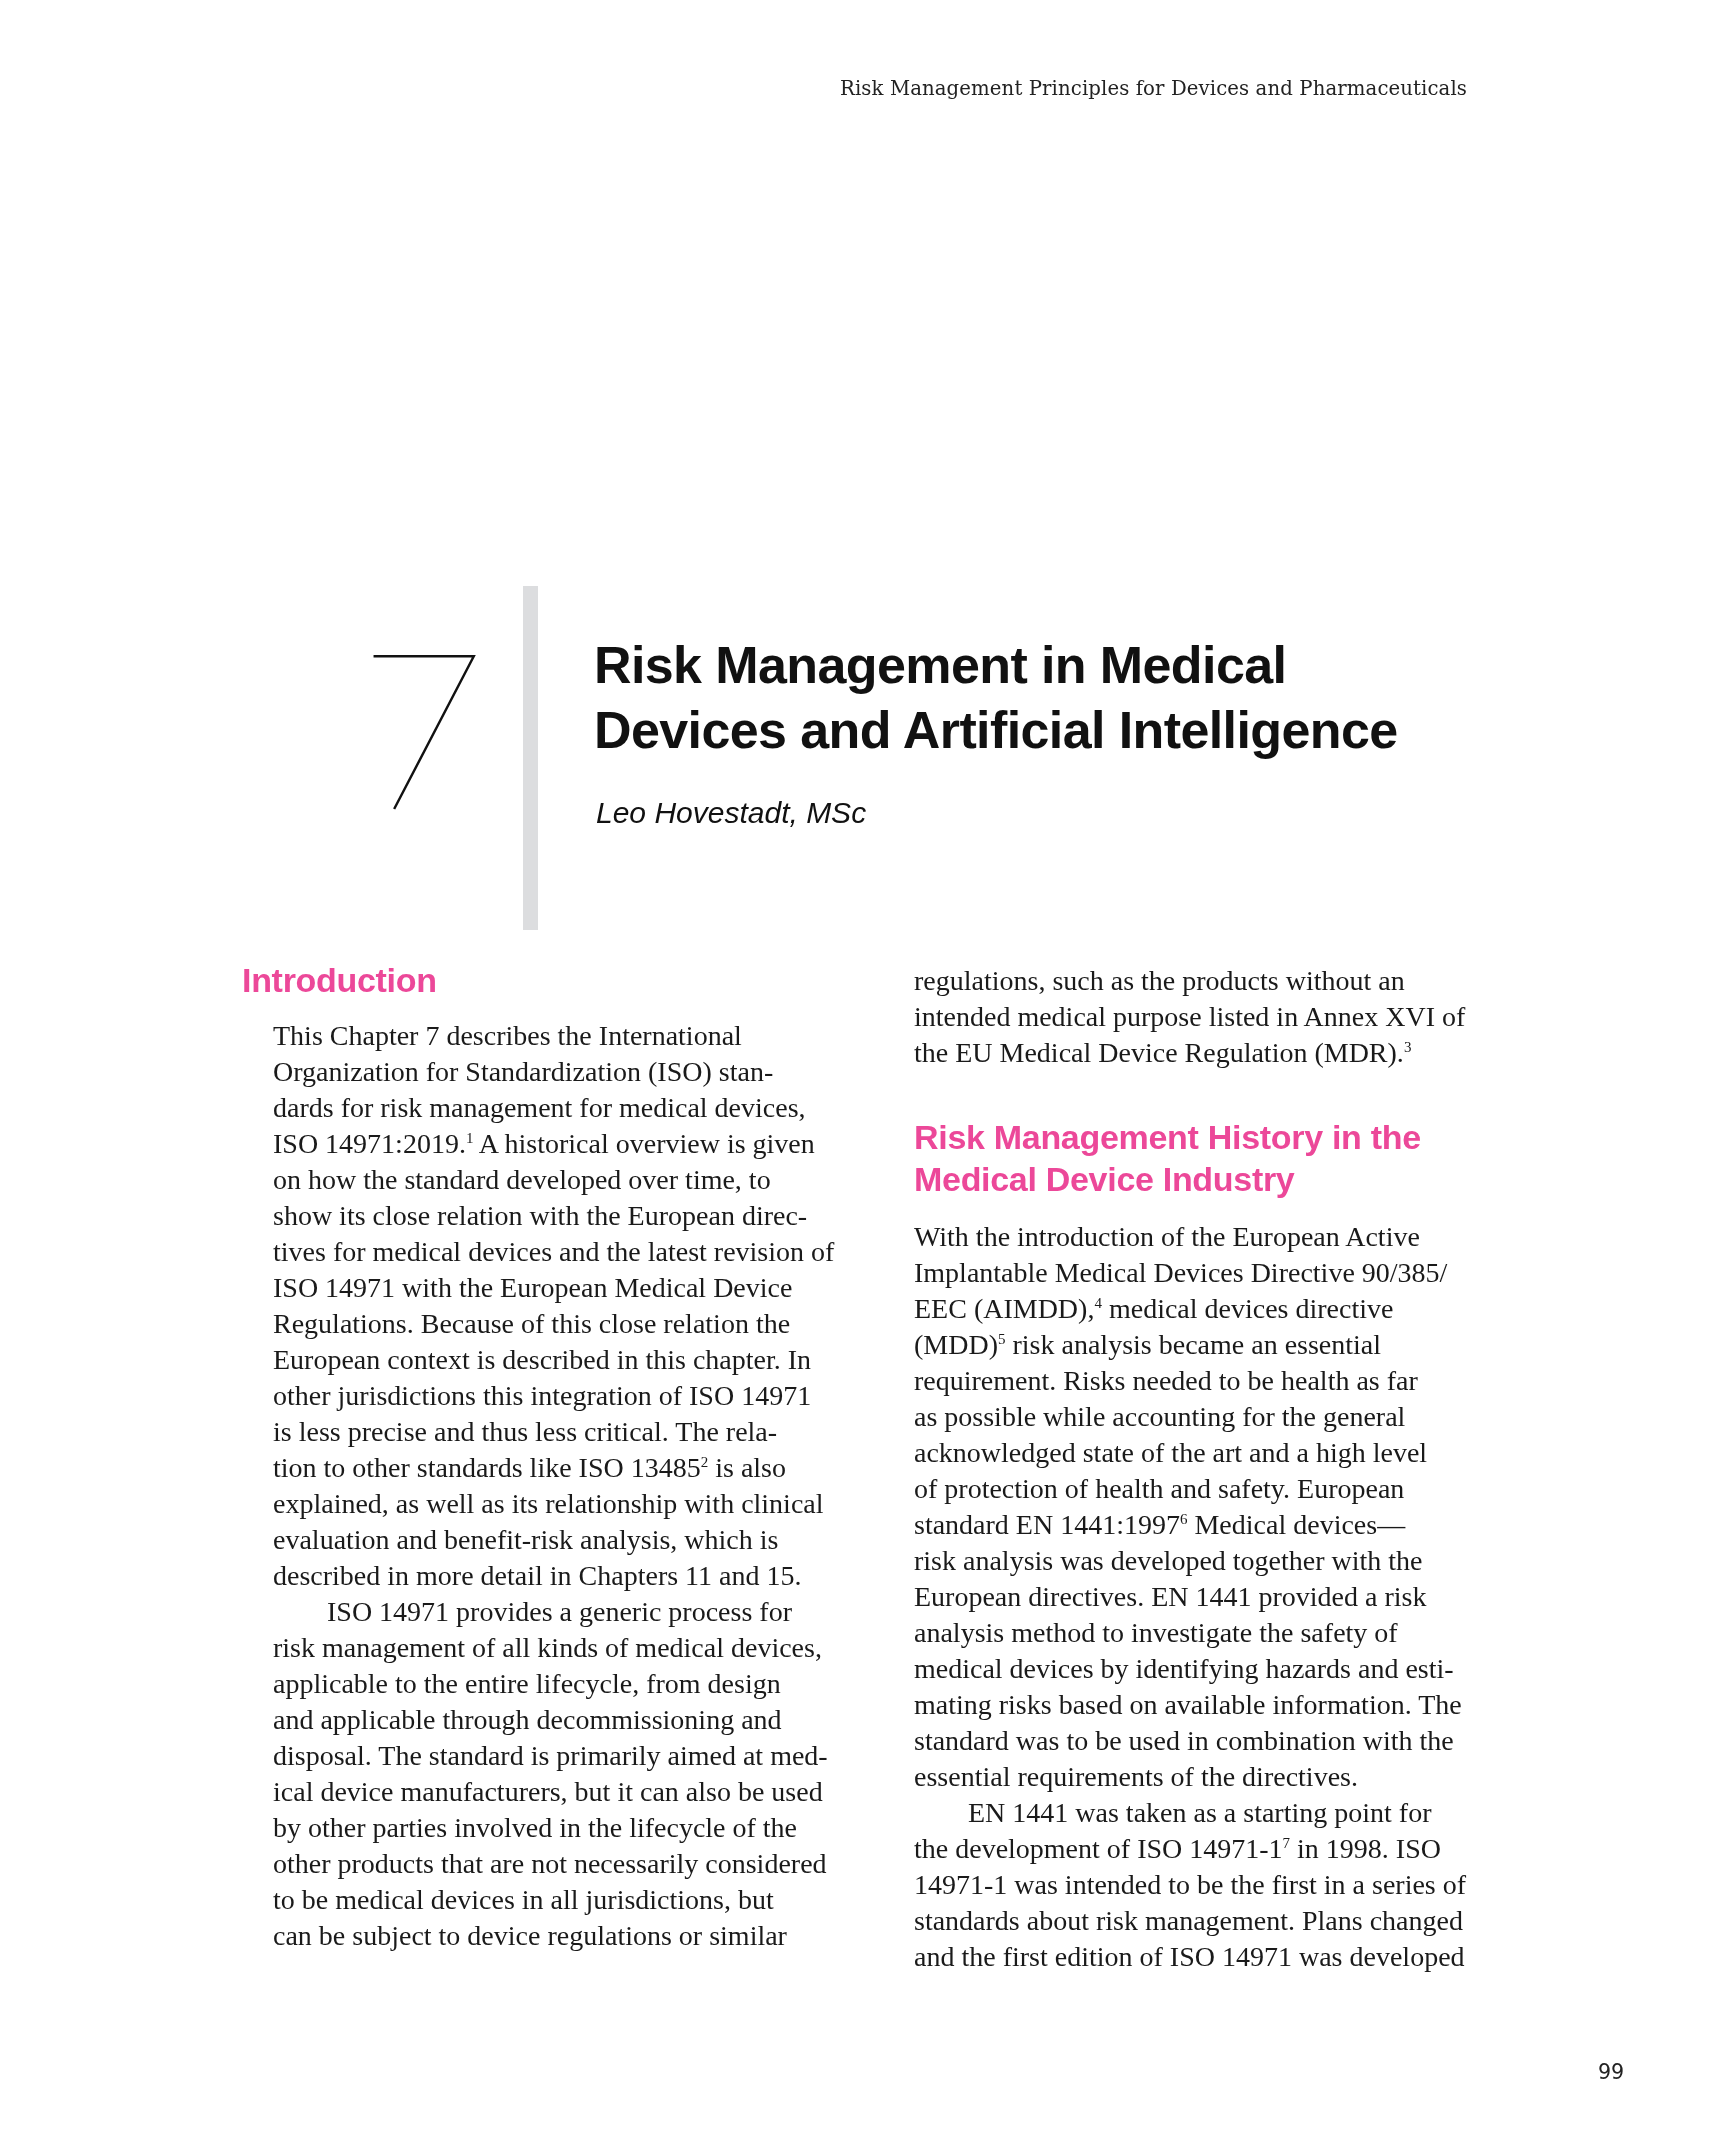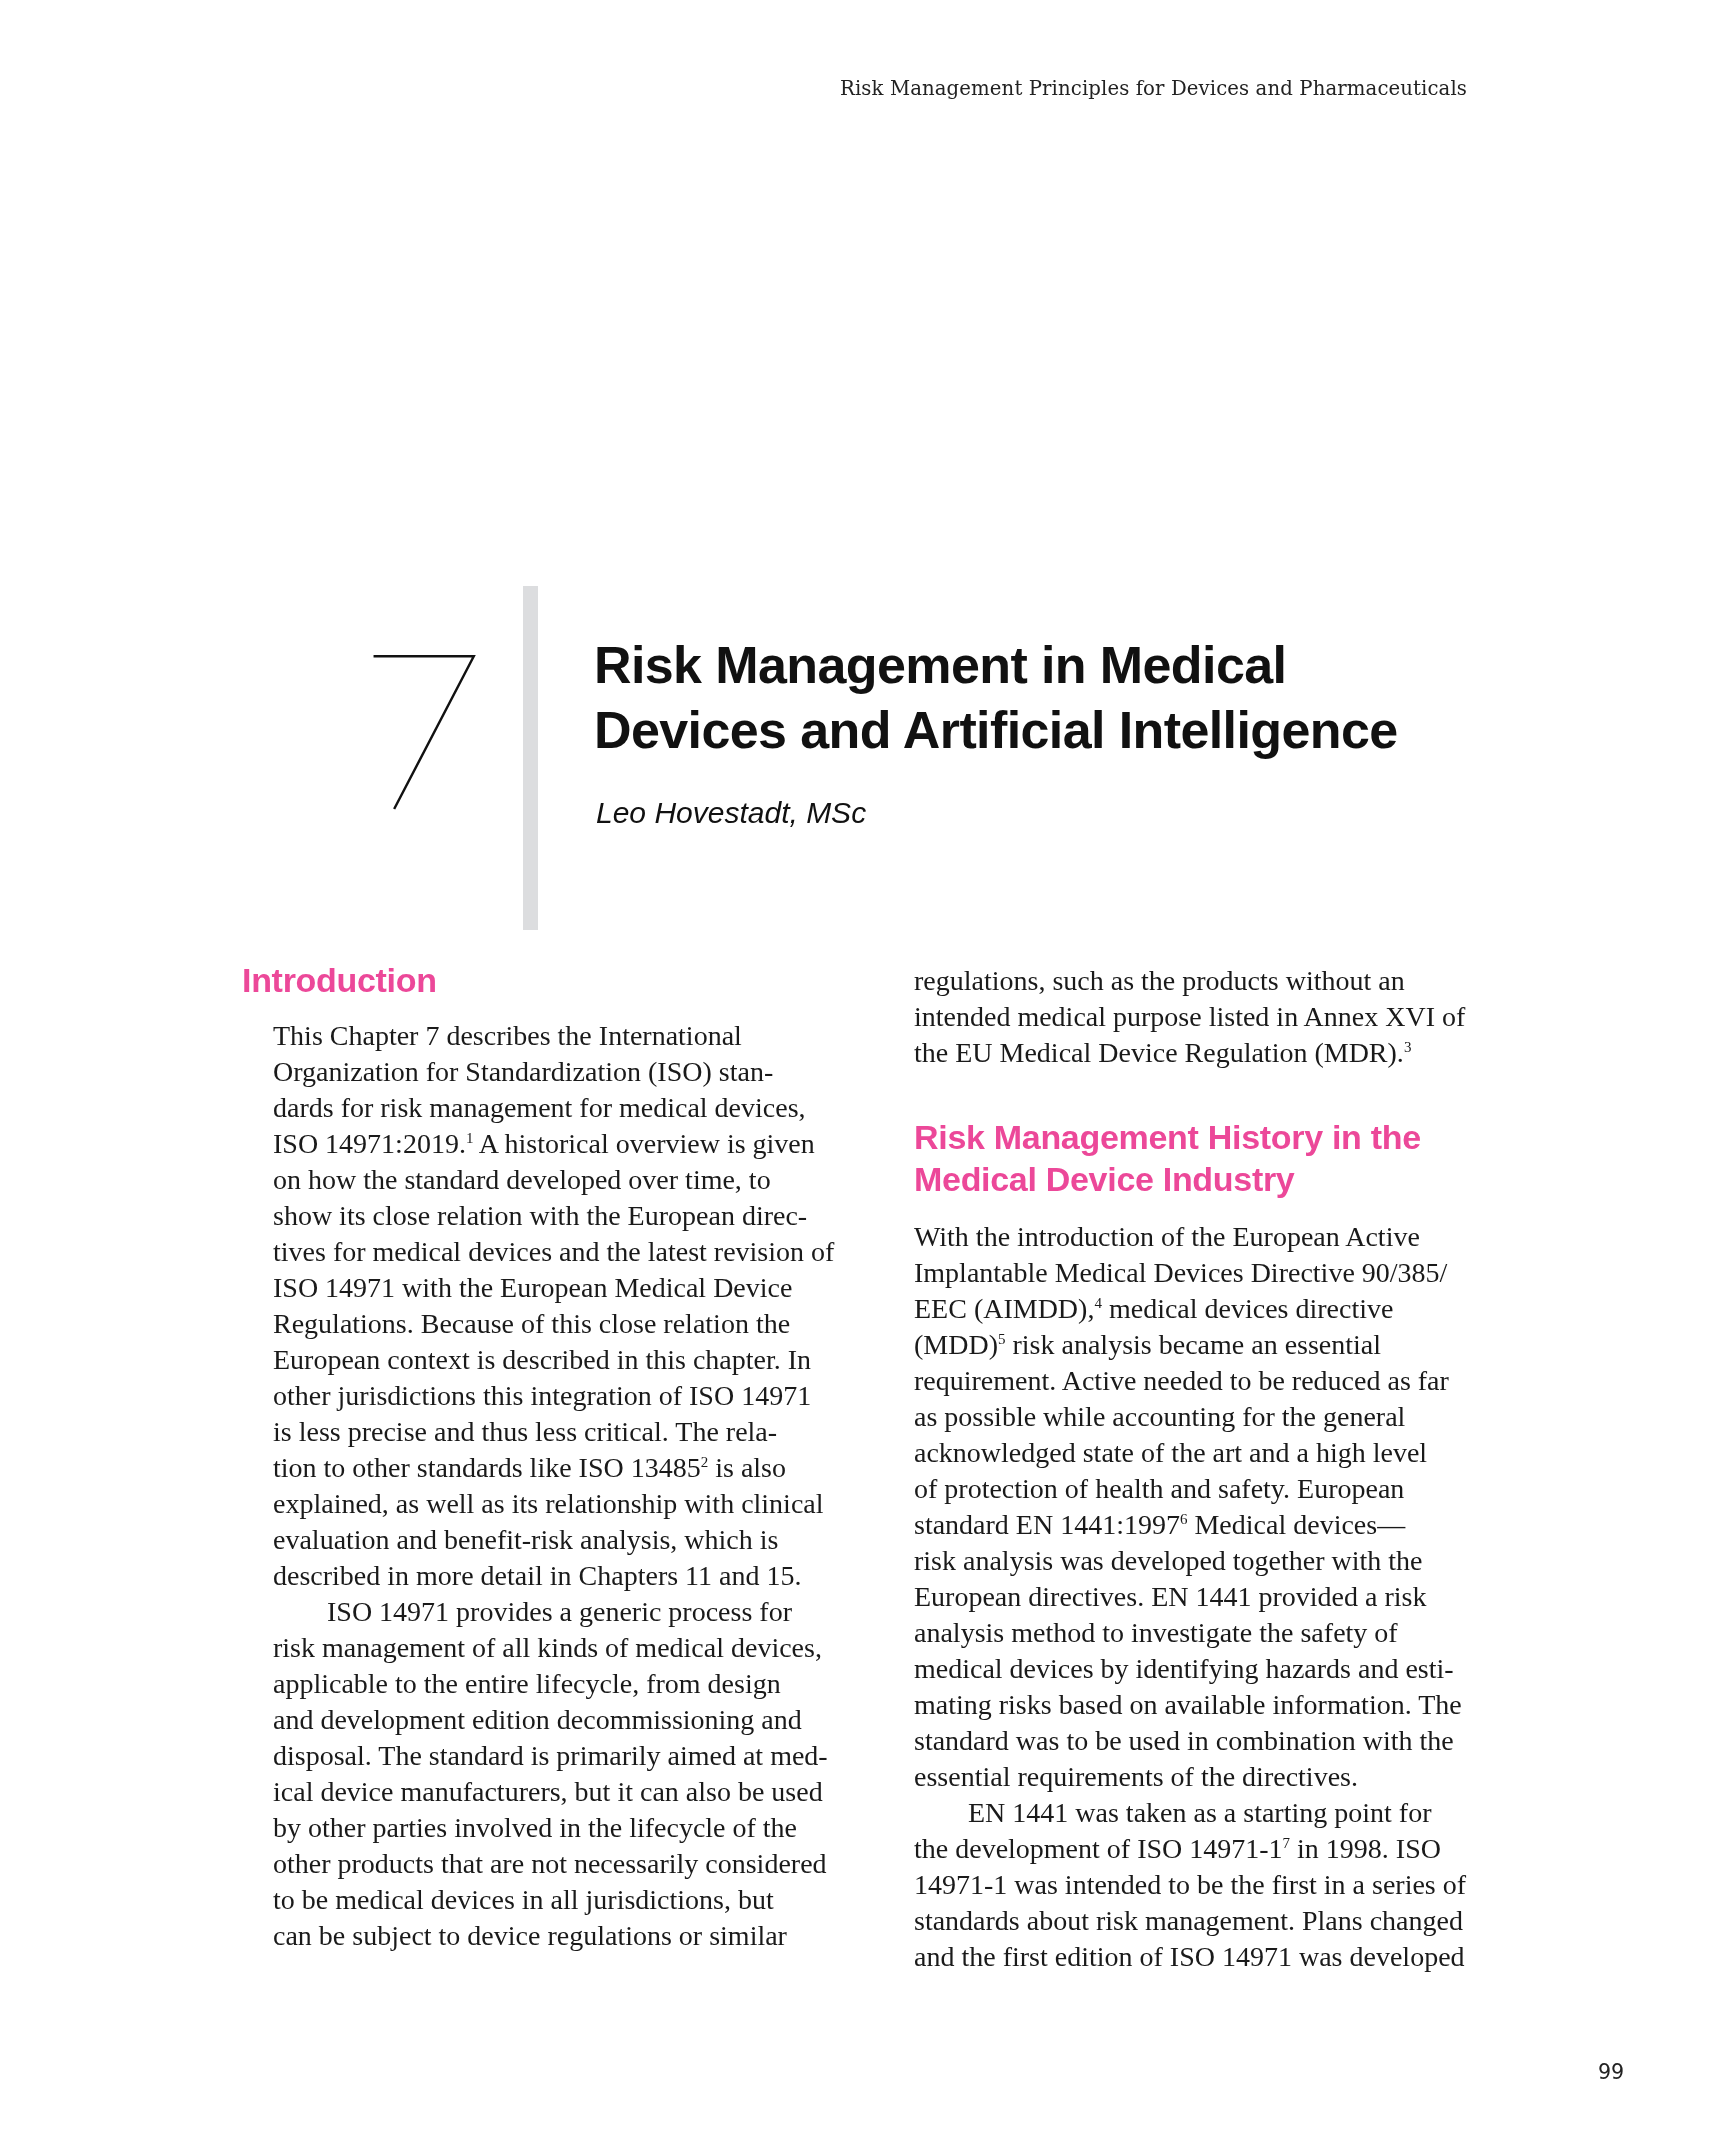--- a/index.html
+++ b/index.html
@@ -78,21 +78,21 @@
       <span class="line"><span>European context is described in this chapter. In</span></span>
       <span class="line"><span>other jurisdictions this integration of ISO 14971</span></span>
       <span class="line"><span>is less precise and thus less critical. The rela-</span></span>
       <span class="line"><span>tion to other standards like ISO 13485</span><sup>2</sup><span> is also</span></span>
       <span class="line"><span>explained, as well as its relationship with clinical</span></span>
       <span class="line"><span>evaluation and benefit-risk analysis, which is</span></span>
       <span class="line"><span>described in more detail in Chapters 11 and 15.</span></span>
       <span class="line indent"><span>ISO 14971 provides a generic process for</span></span>
       <span class="line"><span>risk management of all kinds of medical devices,</span></span>
       <span class="line"><span>applicable to the entire lifecycle, from design</span></span>
-      <span class="line"><span>and development edition decommissioning and</span></span>
+      <span class="line"><span>and applicable through decommissioning and</span></span>
       <span class="line"><span>disposal. The standard is primarily aimed at med-</span></span>
       <span class="line"><span>ical device manufacturers, but it can also be used</span></span>
       <span class="line"><span>by other parties involved in the lifecycle of the</span></span>
       <span class="line"><span>other products that are not necessarily considered</span></span>
       <span class="line"><span>to be medical devices in all jurisdictions, but</span></span>
       <span class="line"><span>can be subject to device regulations or similar</span></span>
     </div>
 </div>
 
 <div class="column col-right">
@@ -103,21 +103,21 @@
     </div>
   <h2 class="section-heading" style="top:1116px;">
     <span>Risk Management History in the</span>
     <span>Medical Device Industry</span>
   </h2>
   <div class="body-lines" style="top:1219px;" id="right-lines">
       <span class="line"><span>With the introduction of the European Active</span></span>
       <span class="line"><span>Implantable Medical Devices Directive 90/385/</span></span>
       <span class="line"><span>EEC (AIMDD),</span><sup>4</sup><span> medical devices directive</span></span>
       <span class="line"><span>(MDD)</span><sup>5</sup><span> risk analysis became an essential</span></span>
-      <span class="line"><span>requirement. Active needed to be reduced as far</span></span>
+      <span class="line"><span>requirement. Risks needed to be health as far</span></span>
       <span class="line"><span>as possible while accounting for the general</span></span>
       <span class="line"><span>acknowledged state of the art and a high level</span></span>
       <span class="line"><span>of protection of health and safety. European</span></span>
       <span class="line"><span>standard EN 1441:1997</span><sup>6</sup><span> Medical devices—</span></span>
       <span class="line"><span>risk analysis was developed together with the</span></span>
       <span class="line"><span>European directives. EN 1441 provided a risk</span></span>
       <span class="line"><span>analysis method to investigate the safety of</span></span>
       <span class="line"><span>medical devices by identifying hazards and esti-</span></span>
       <span class="line"><span>mating risks based on available information. The</span></span>
       <span class="line"><span>standard was to be used in combination with the</span></span>

